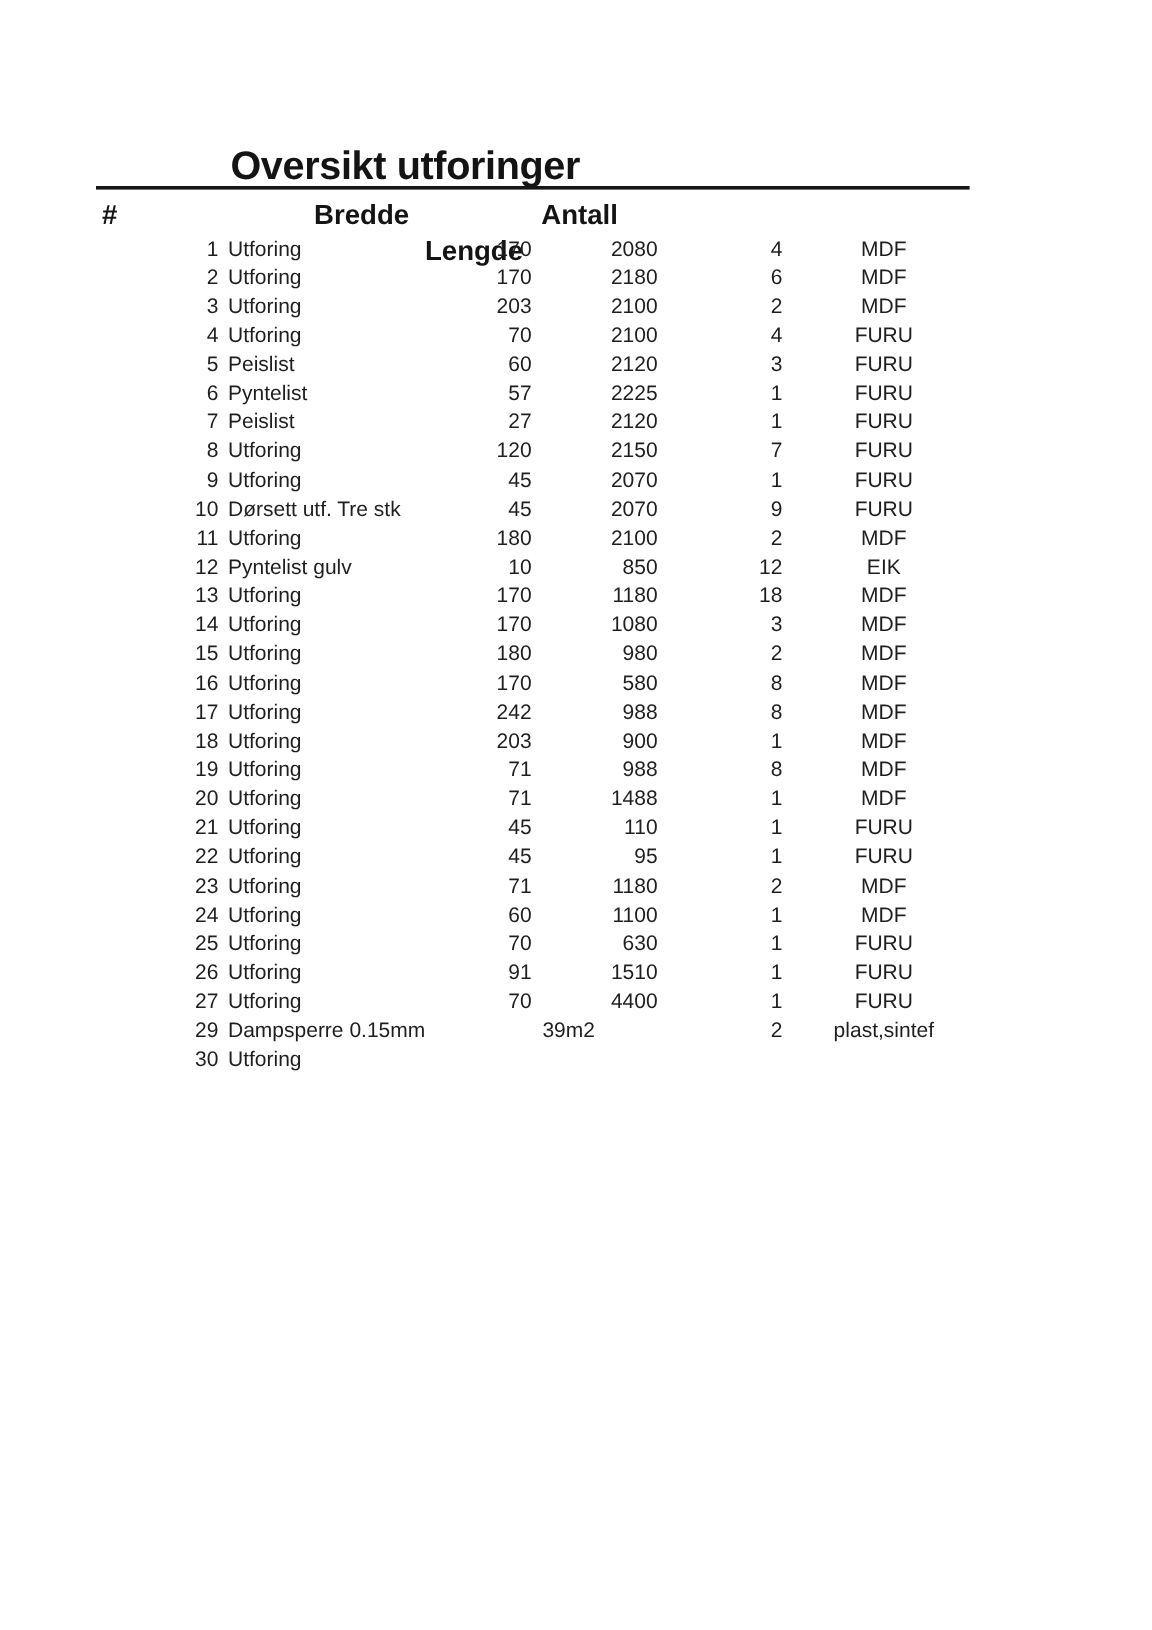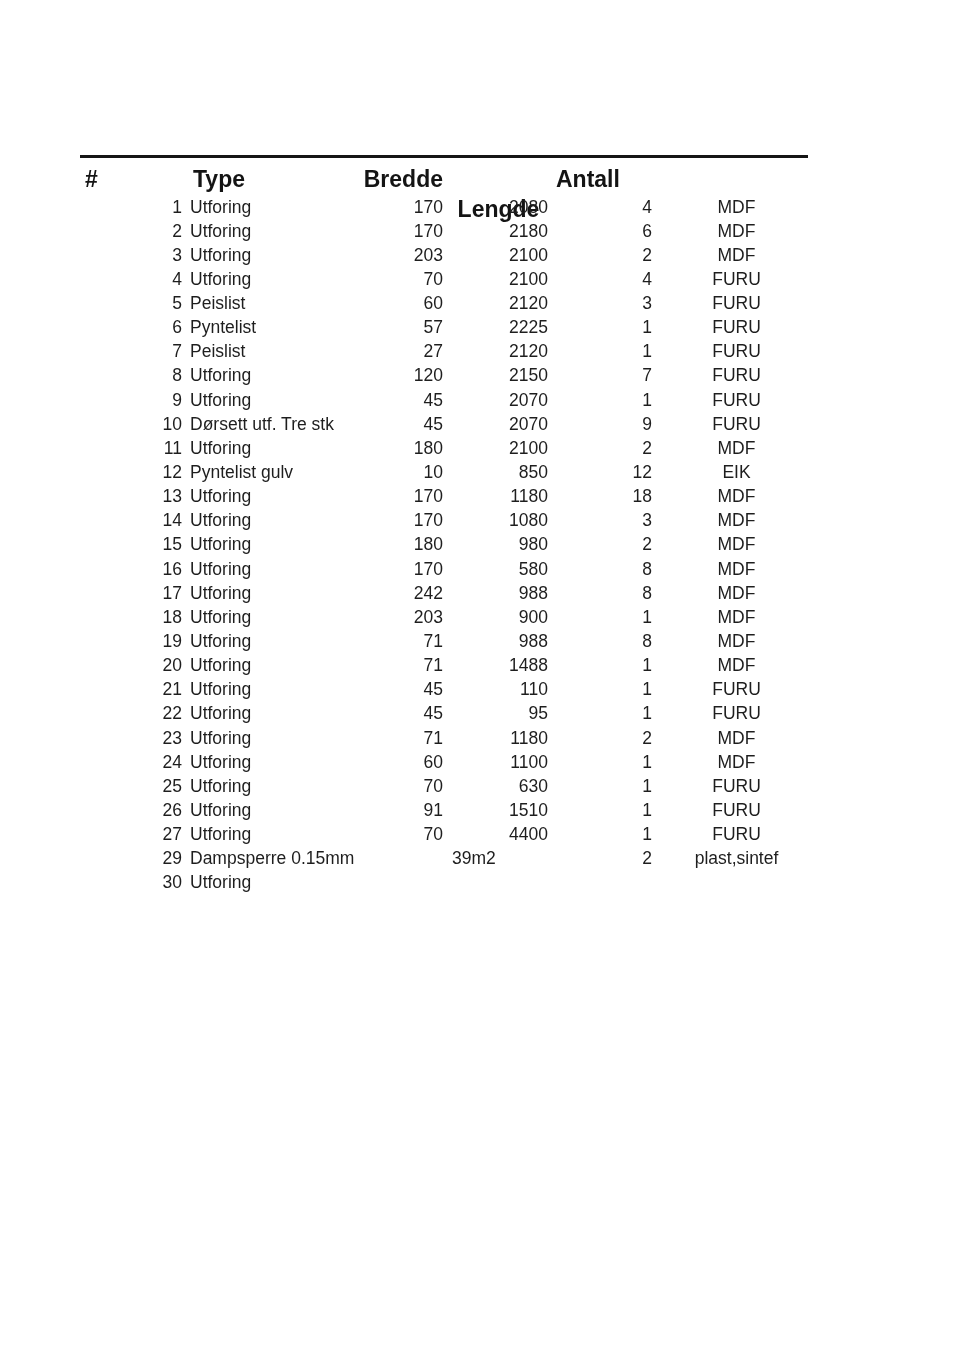--- a/index.html
+++ b/index.html
@@ -77,26 +77,26 @@
   .c-type      { text-align: left;  padding-left: 4px; }
   .c-num       { text-align: right; padding-right: 3px; }
   .c-num.as-text { text-align: left; padding-left: 6px; padding-right: 0; }
   .c-materiale { text-align: center;  padding-left: 6px; }
 </style>
 </head>
 <body>
 
 <div class="page">
 
+  <div class="doc-title">Oversikt utforinger</div>
 
   <div class="title-rule"></div>
 
   <div class="table-header grid-cols">
     <div class="cell h-num">#</div>
-    <div class="cell h-type">Type</div>
     <div class="cell h-bredde">Bredde</div>
     <div class="cell h-lengde">Lengde</div>
     <div class="cell h-antall">Antall</div>
   </div>
 
   <div class="table-body">
       <div class="row grid-cols">
         <div class="cell c-n">1</div>
         <div class="cell c-type">Utforing</div>
         <div class="cell c-num">170</div>

